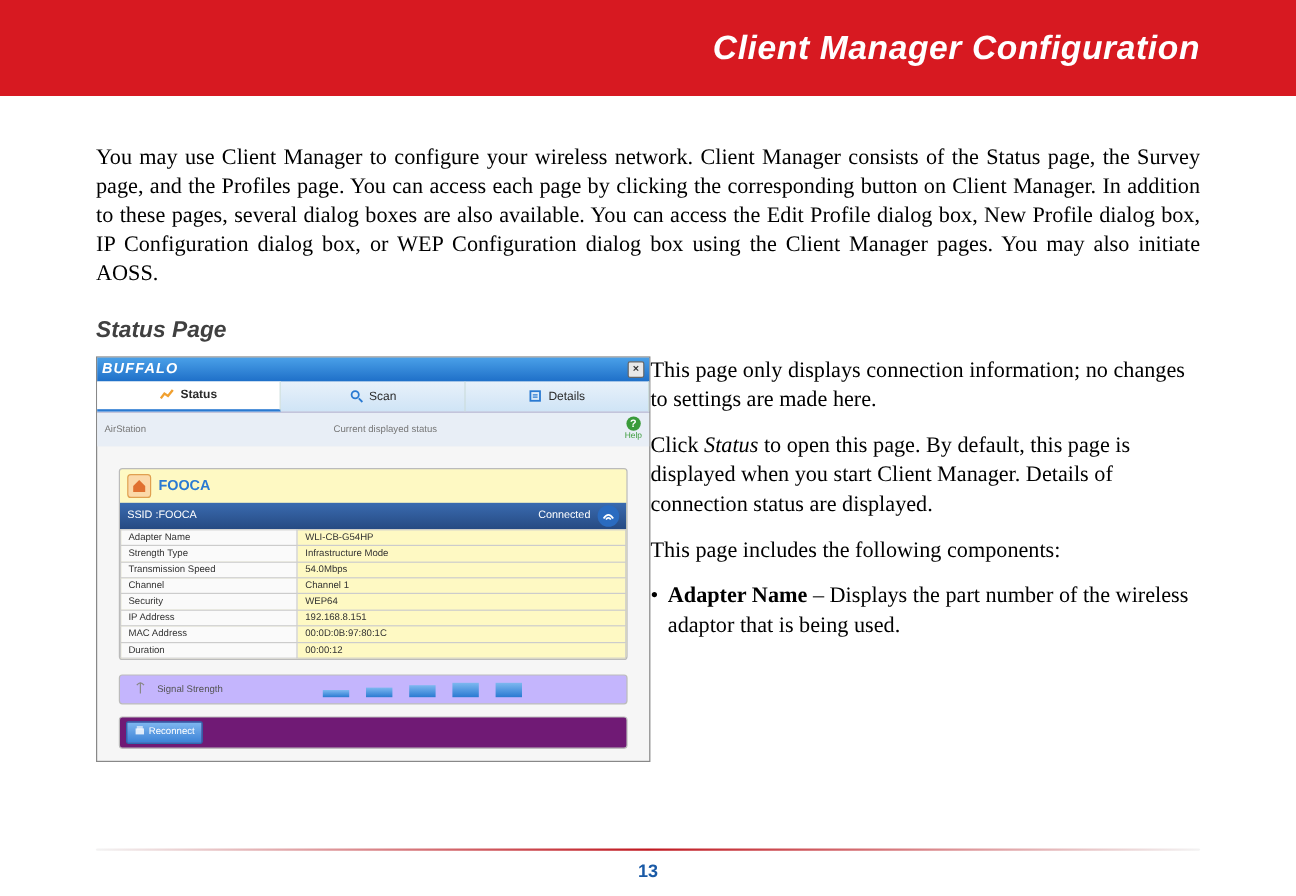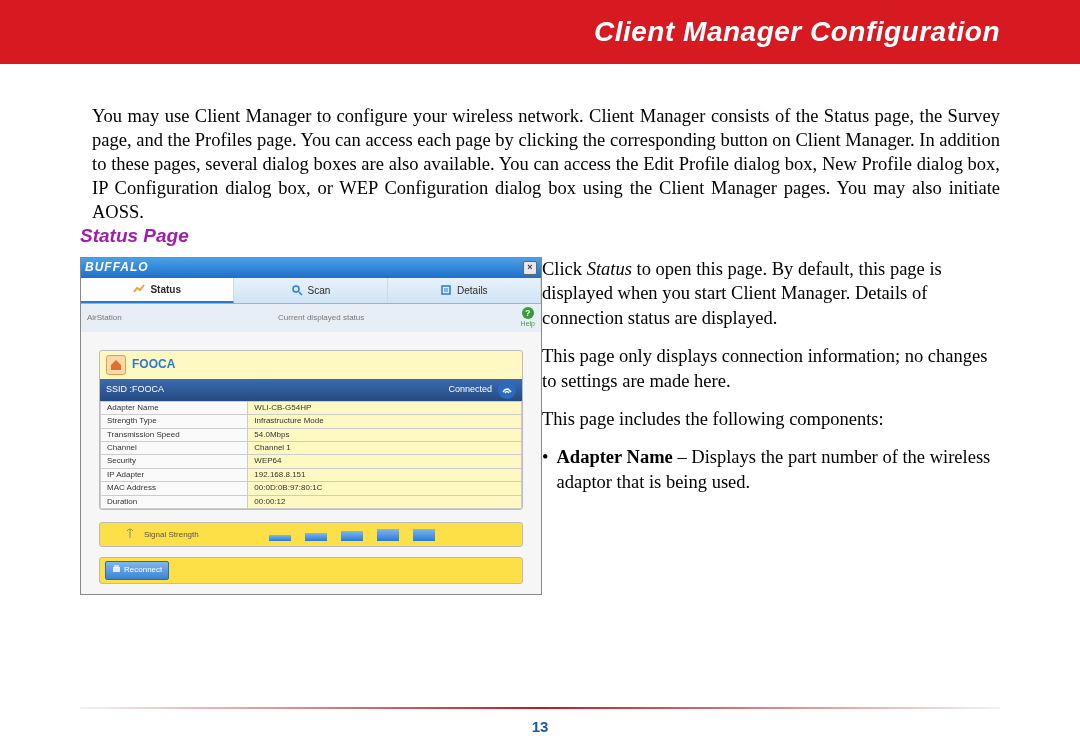--- a/index.html
+++ b/index.html
@@ -7,47 +7,47 @@
     width: 1080px;
     height: 747px;
     background: #ffffff;
     font-family: Georgia, 'Times New Roman', serif;
     color: #000;
     position: relative;
     overflow: hidden;
   }
   .red-banner {
     background: #d71921;
-    height: 64px;
+    height: 80px;
     width: 100%;
     display: flex;
     align-items: center;
     justify-content: flex-end;
     padding-right: 80px;
   }
   .banner-title {
     color: #fff;
     font-family: "Century Gothic", "Futura", Arial, sans-serif;
     font-weight: bold;
     font-style: italic;
     font-size: 28px;
     letter-spacing: 0.5px;
   }
   .content {
     padding: 40px 80px 0 80px;
     font-size: 18.5px;
     line-height: 1.3;
   }
-  .intro-para { text-align: justify; margin-left: 12px; }
+  .intro-para { text-align: justify; }
   .section-heading {
-    color: #a21caf;
+    color: #404040;
     font-style: italic;
     font-weight: bold;
     font-size: 19px;
-    margin-top: 0;
+    margin-top: 24px;
     margin-bottom: 8px;
     font-family: Arial, sans-serif;
   }
   .two-col {
     display: flex;
     gap: 0;
     align-items: flex-start;
   }
   .app-window {
     width: 462px;
@@ -130,28 +130,28 @@
   .ssid-bar .conn { display:flex;align-items:center;gap:6px; }
   .wave-ic {
     width:18px;height:18px;border-radius:50%;background:#2a6bc0;
     display:flex;align-items:center;justify-content:center;color:#fff;font-size:12px;
   }
   table.info { width:100%; border-collapse:collapse; font-size:8px; color:#333;}
   table.info td { border:1px solid #ccc; padding:1px 6px; }
   table.info td:first-child { width:35%; background:#fafafa; }
   .sig-row {
     margin-top:12px; border:1px solid #bbb; border-radius:3px;
-    background:#fde047; padding:4px 24px; display:flex;align-items:center;gap:8px;
+    background:#c4b5fd; padding:4px 11px; display:flex;align-items:center;gap:8px;
     font-size:8px;color:#555;
   }
   .sig-bars { display:flex; gap:14px; align-items:flex-end; height:12px; flex:1; justify-content:center;}
   .sig-bars span { display:block; width:22px; background:linear-gradient(#7db8f0,#2a7ad2); }
   .btm-bar {
     margin-top:10px;
-    border:1px solid #bbb;border-radius:3px;background:#fde047;
+    border:1px solid #bbb;border-radius:3px;background:#701a75;
     padding:3px 5px; display:flex;align-items:center;
   }
   .reconn-btn {
     background:linear-gradient(#7fb7f0,#3b82d6);
     border:1px solid #2a6bb0; color:#fff;
     font-size:8px; padding:2px 6px; border-radius:2px;
     display:flex;align-items:center;gap:3px;
   }
   .right-col { flex:1; font-size:18.5px; line-height:1.32; }
   .right-col p { margin-bottom:14px; }
@@ -264,21 +264,21 @@
                 </tr>
                 <tr>
                   <td>Channel</td>
                   <td>Channel 1</td>
                 </tr>
                 <tr>
                   <td>Security</td>
                   <td>WEP64</td>
                 </tr>
                 <tr>
-                  <td>IP Adapter</td>
+                  <td>IP Address</td>
                   <td>192.168.8.151</td>
                 </tr>
                 <tr>
                   <td>MAC Address</td>
                   <td>00:0D:0B:97:80:1C</td>
                 </tr>
                 <tr>
                   <td>Duration</td>
                   <td>00:00:12</td>
                 </tr>
@@ -311,24 +311,24 @@
                   <rect x="2" y="1" width="5" height="3" fill="#fff" opacity="0.6"></rect>
                 </svg>
             </span>
             <span>Reconnect</span>
           </div>
         </div>
       </div>
     </div>
 
     <div class="right-col">
+      <p>This page only displays connection information; no changes to settings are made here.</p>
       <p>
         <span>Click </span><em>Status</em><span> to open this page. By default, this page is displayed when you start Client Manager. Details of connection status are displayed.</span>
       </p>
-      <p>This page only displays connection information; no changes to settings are made here.</p>
       <p>This page includes the following components:</p>
       <div class="bullet">
         <span class="dot">•</span>
         <span>
           <strong>Adapter Name</strong><span> – Displays the part number of the wireless adaptor that is being used.</span>
         </span>
       </div>
     </div>
   </div>
 </div>

